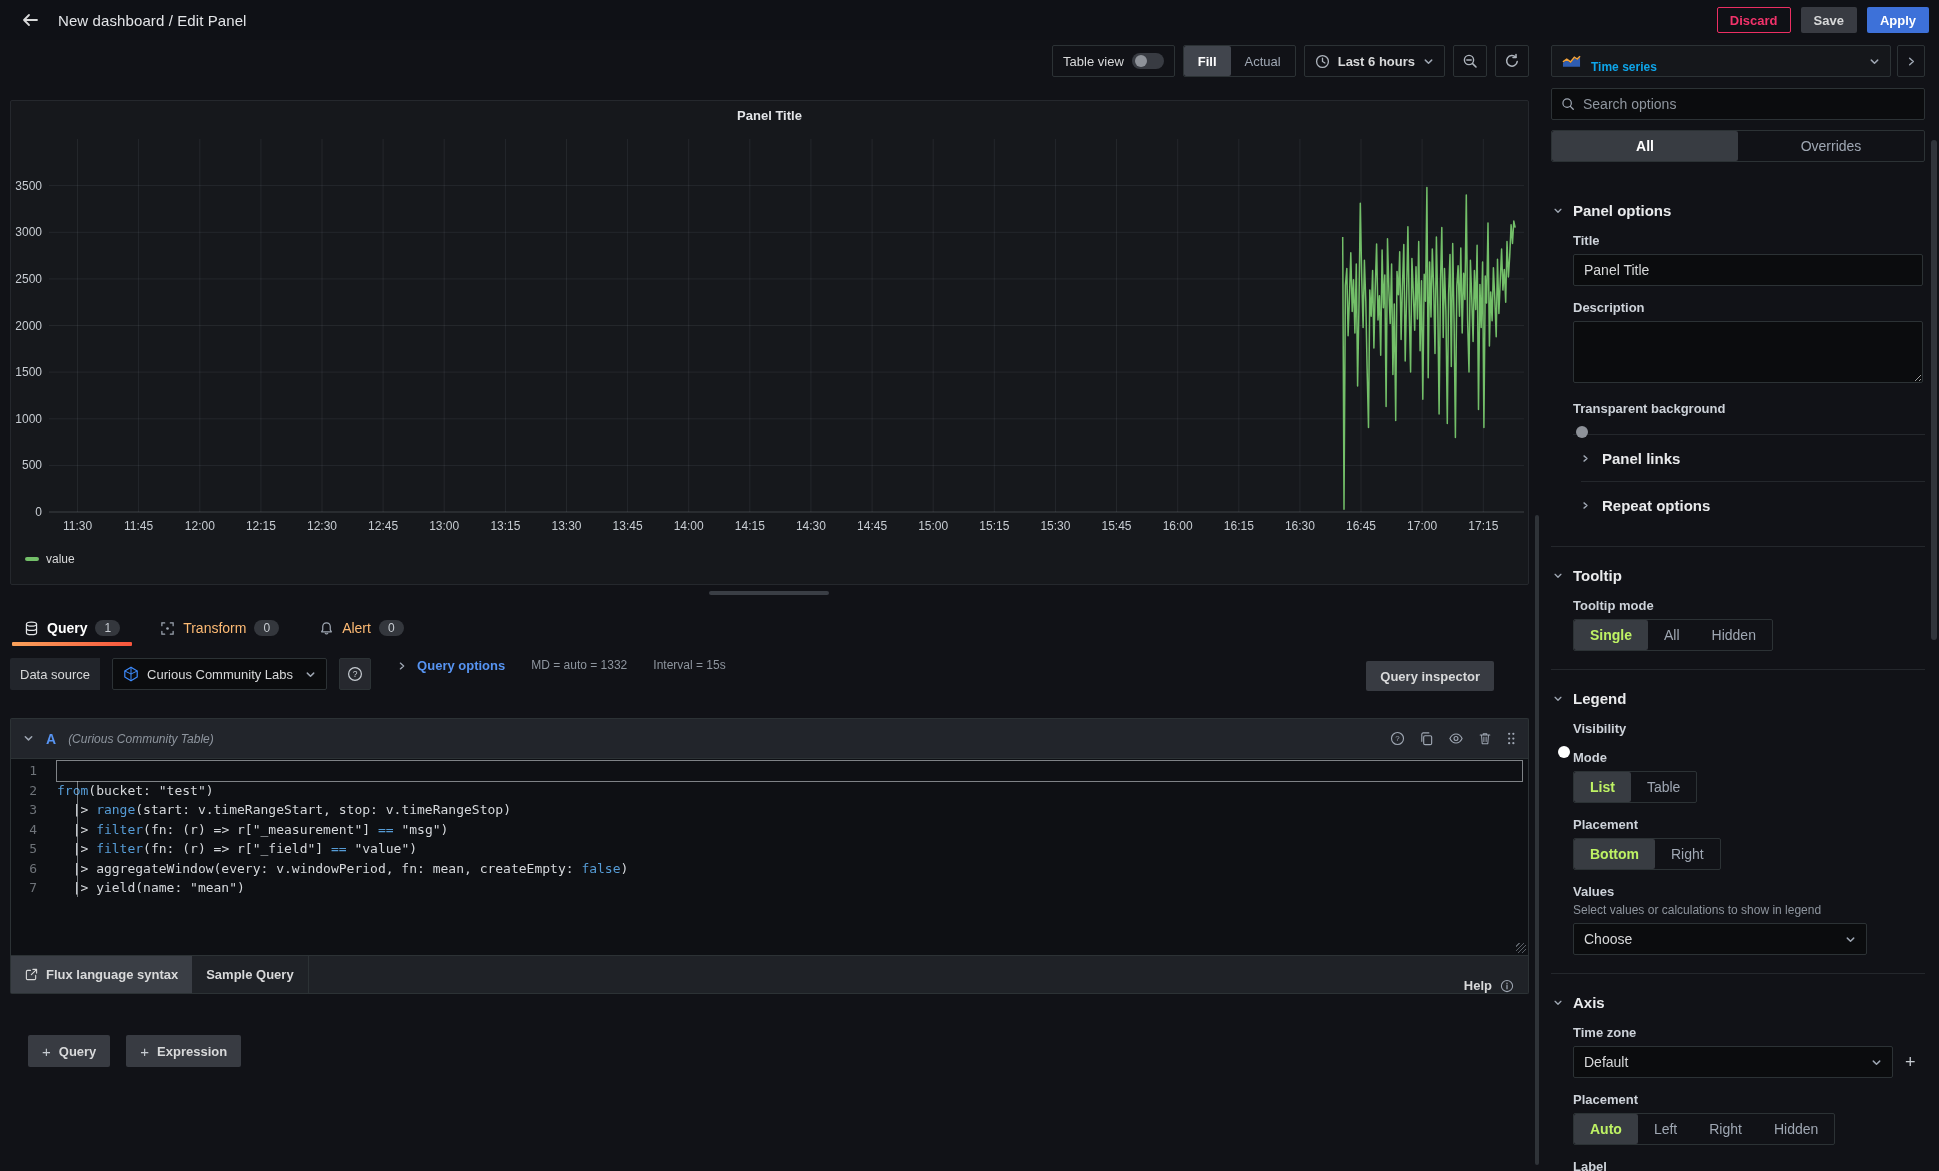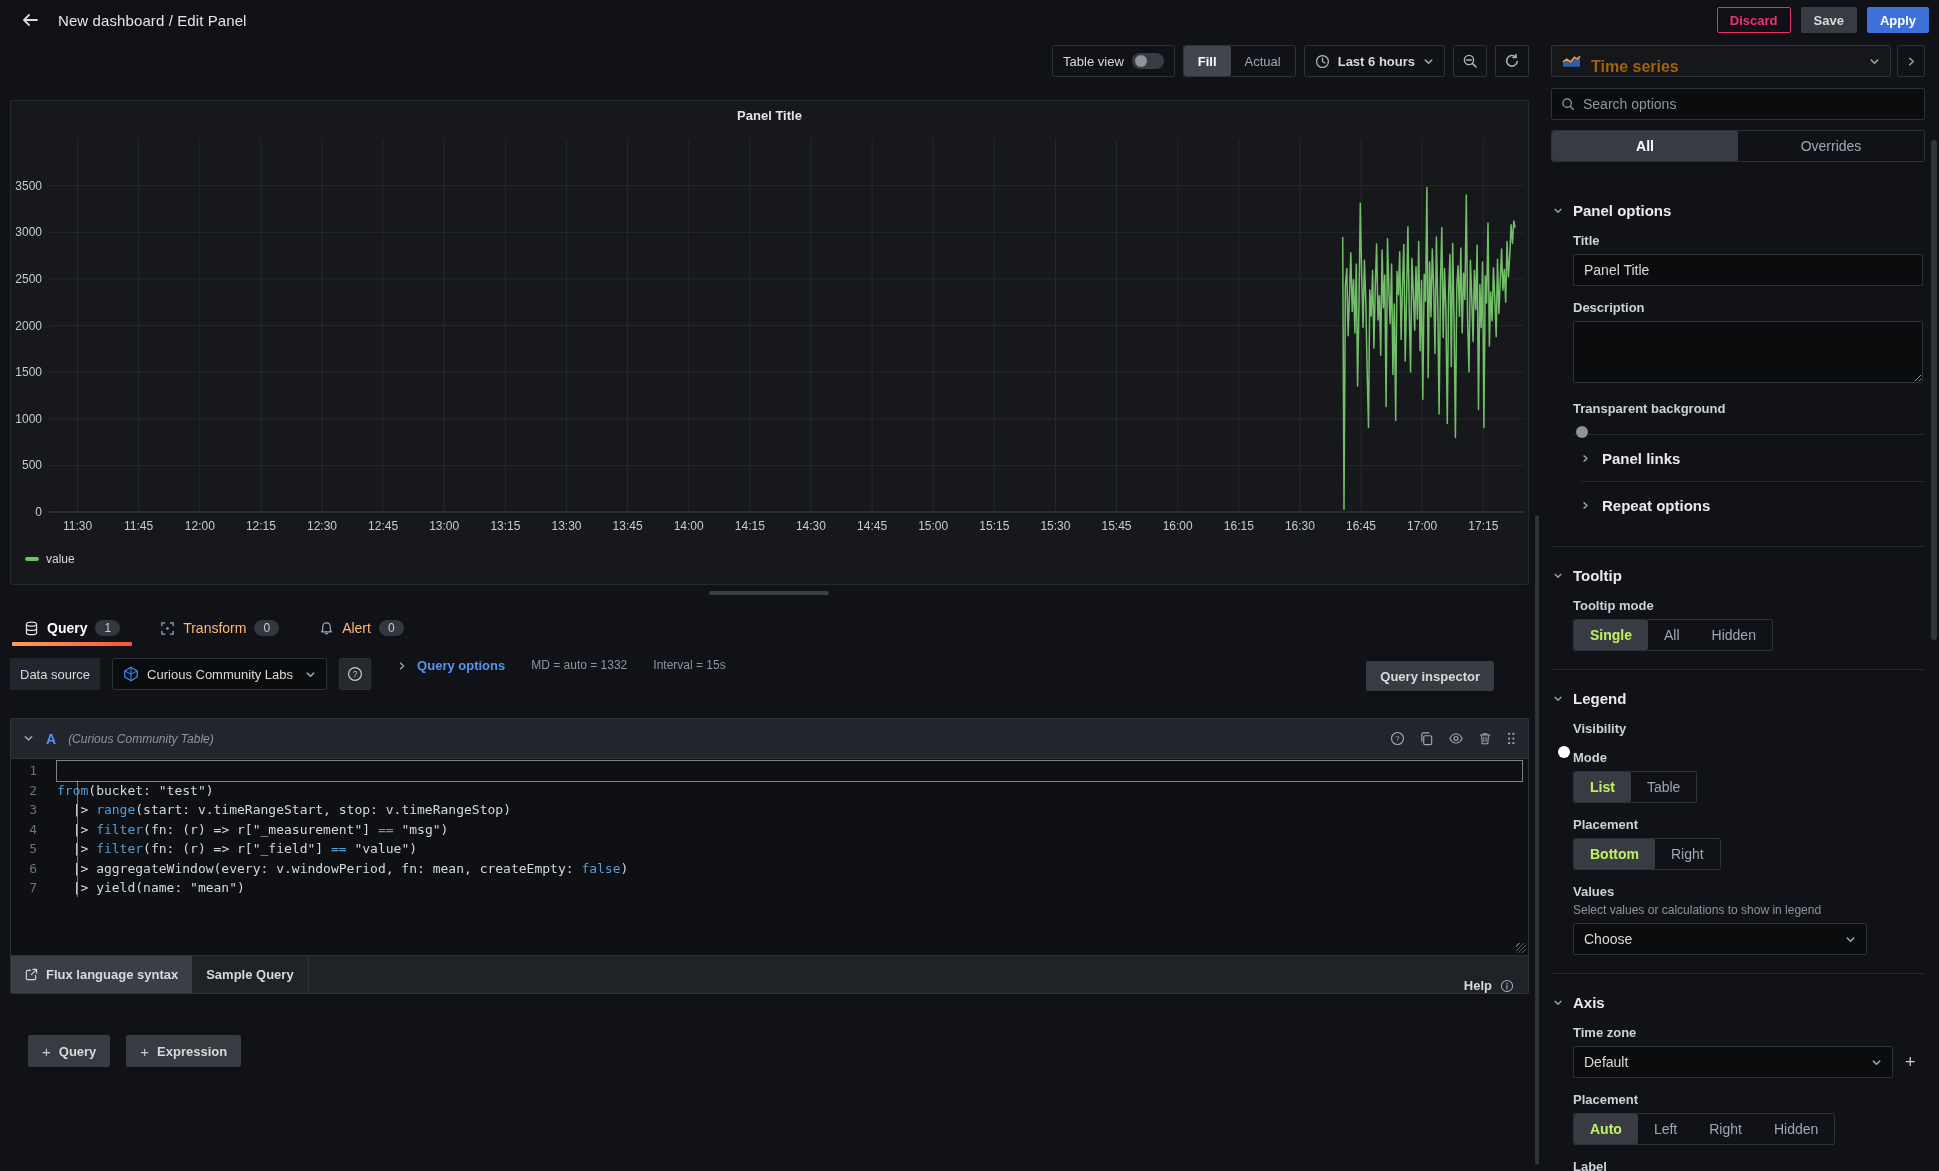--- a/index.html
+++ b/index.html
@@ -116,21 +116,21 @@
   .add-btn { height:32px; background:#383b42; border-radius:2px; display:flex; align-items:center; gap:8px;
     padding:0 14px; font-size:13px; font-weight:600; color:#d8d9da; cursor:pointer; }
   .plus { font-size:15px; font-weight:400; color:#c7ccd2; }
 
   
   .sidebar { position:absolute; left:1551px; top:40px; width:374px; height:1131px; }
   .page-scrollbar { position:absolute; left:1931px; top:140px; width:6px; height:500px; background:#31353b; border-radius:3px; }
   .viz-row { position:absolute; top:5px; left:0; width:374px; display:flex; gap:6px; }
   .viz-select { flex:1; height:32px; border:1px solid #2c3235; background:#15171b; border-radius:2px;
     display:flex; align-items:center; gap:10px; padding:0 10px; cursor:pointer; }
-  .viz-name { font-size:16px; font-weight:600; color:#a16207; flex:1;margin-top:12px; }
+  .viz-name { font-size:12px; font-weight:600; color:#0ea5e9; flex:1;margin-top:12px; }
   .collapse-btn { width:28px; height:32px; border:1px solid #2c3235; border-radius:2px; display:flex;
     align-items:center; justify-content:center; color:#9fa7b3; cursor:pointer; }
   .search-wrap { position:absolute; top:48px; left:0; width:374px; height:32px; border:1px solid #2c3235;
     background:#0b0c0e; border-radius:2px; display:flex; align-items:center; gap:8px; padding:0 9px; }
   .search-input { background:transparent; border:none; outline:none; color:#d8d9da; font-size:14px; flex:1;
     font-family:"Liberation Sans",sans-serif; }
   .search-input::placeholder { color:#8e959e; }
   .ov-tabs { position:absolute; top:90px; left:0; width:374px; height:32px; border:1px solid #2c3235;
     border-radius:2px; display:flex; background:#111217; }
   .ov-tab { flex:1; display:flex; align-items:center; justify-content:center; font-size:14px; color:#9fa7b3; cursor:pointer; }

